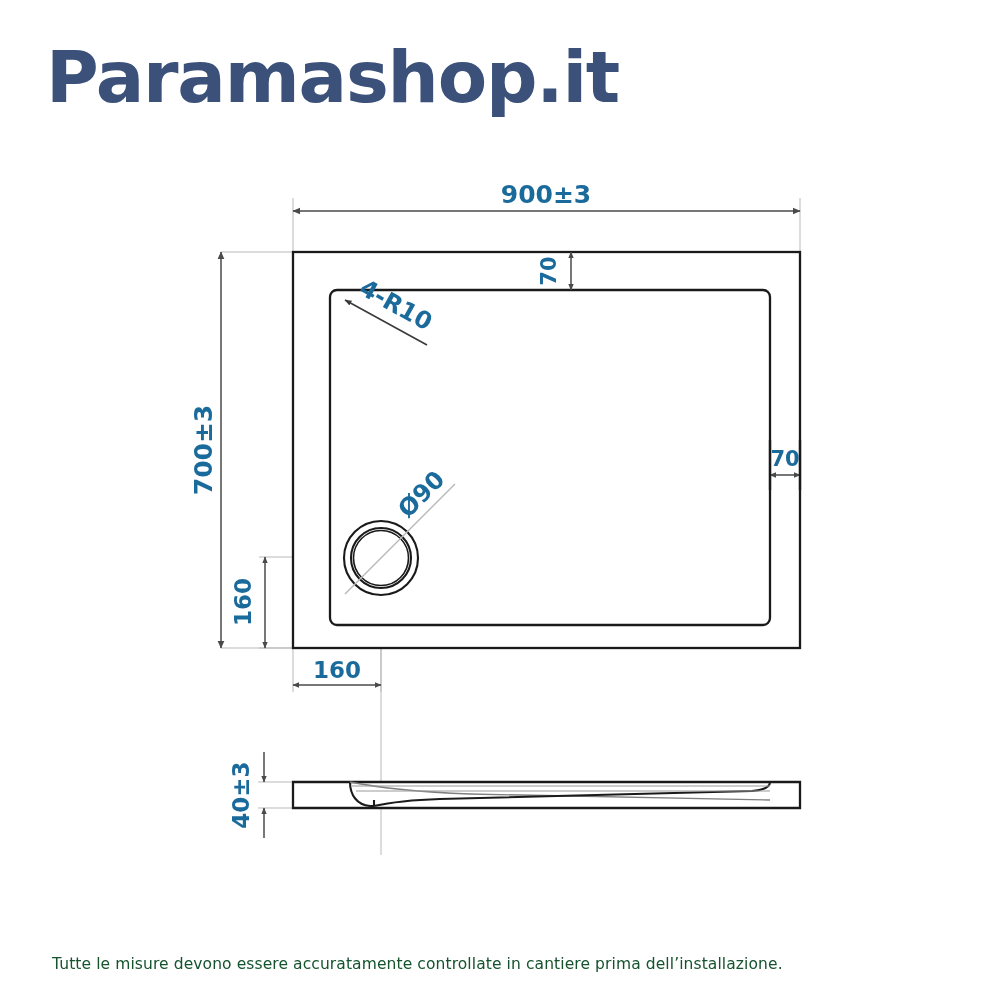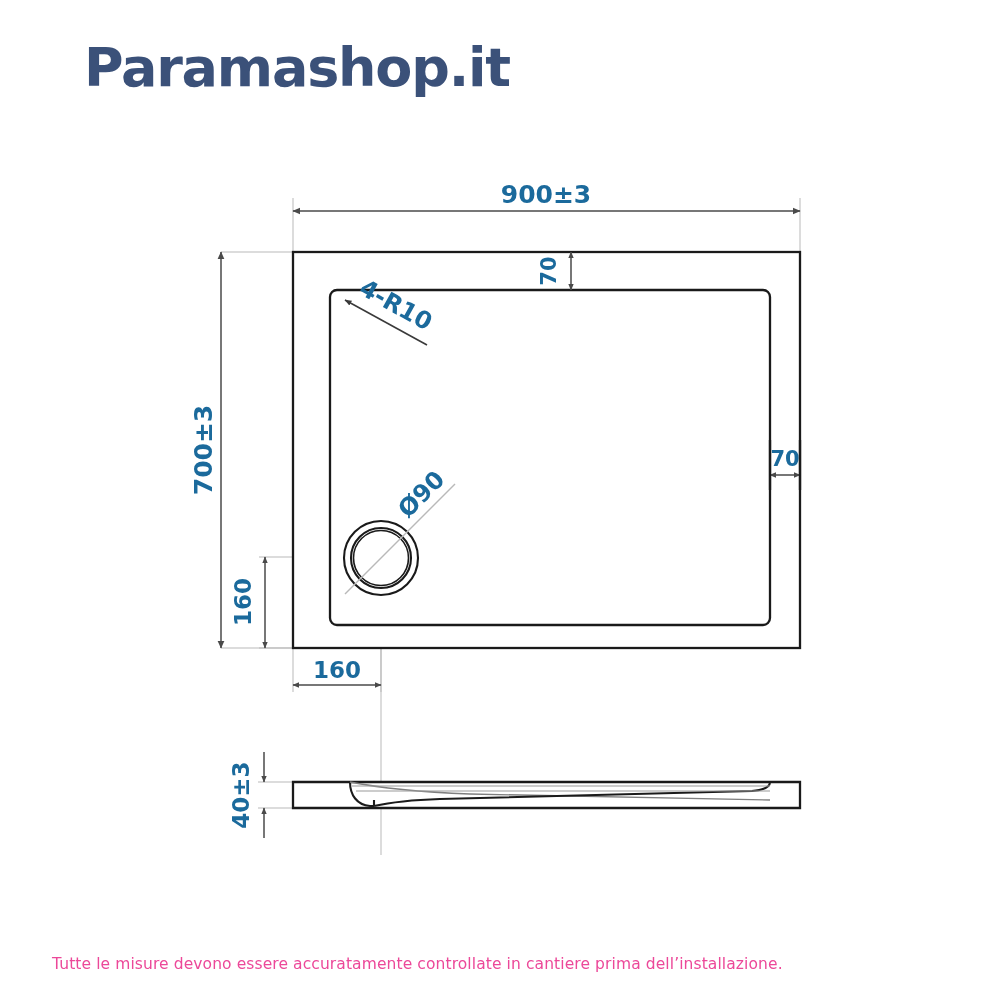--- a/index.html
+++ b/index.html
@@ -17,42 +17,41 @@
     width: 1000px;
     height: 1000px;
     background: #ffffff;
     overflow: hidden;
   }
   #logo {
     position: absolute;
     left: 46px;
     top: 41px;
     font-family: "DejaVu Sans", sans-serif;
-    font-size: 54px;
+    font-size: 72px;
     font-weight: 700;
     letter-spacing: -1.2px;
     color: #3b5179;
     white-space: nowrap;
     line-height: 1;
-    margin-left: 38px;
   }
   #drawing {
     position: absolute;
     left: 0;
     top: 0;
     width: 1000px;
     height: 1000px;
   }
   #caption {
     position: absolute;
     left: 52px;
     top: 955px;
     font-family: "DejaVu Sans", sans-serif;
     font-size: 15.5px;
-    color: #ec4899;
+    color: #14532d;
     letter-spacing: 0.1px;
     white-space: nowrap;
   }
   .dimlbl {
     font-family: "DejaVu Sans", sans-serif;
     font-weight: 700;
     fill: #1b6a9c;
   }
 </style>
 </head>

